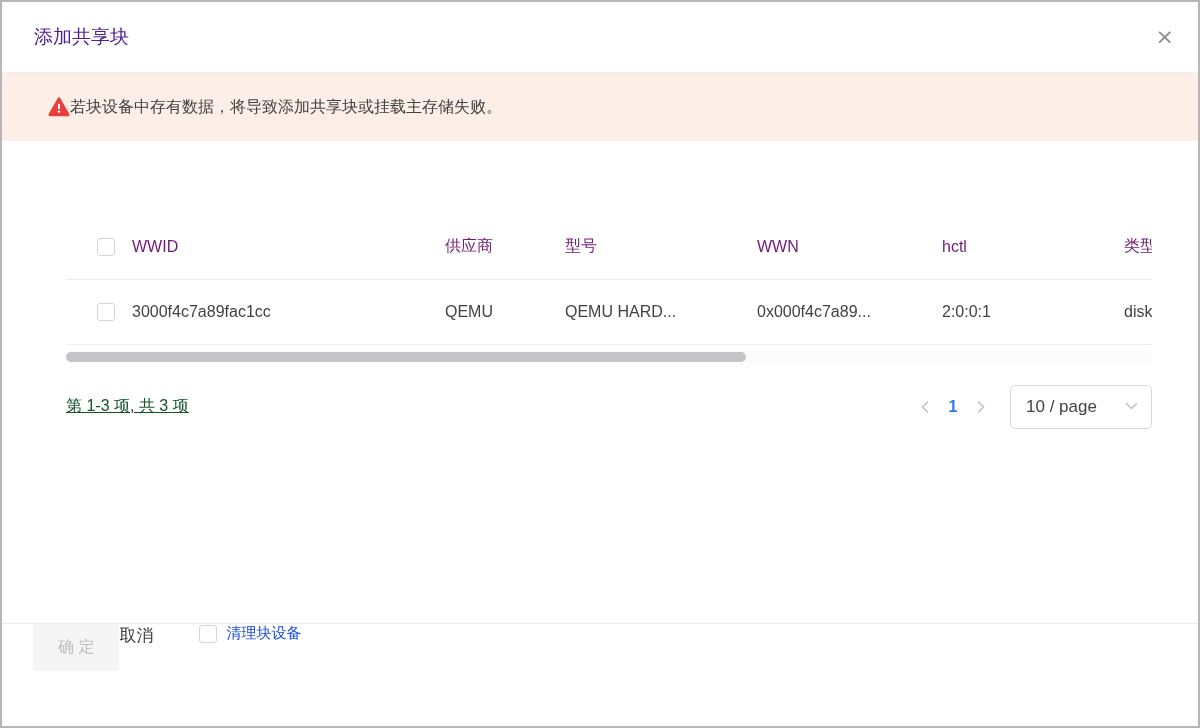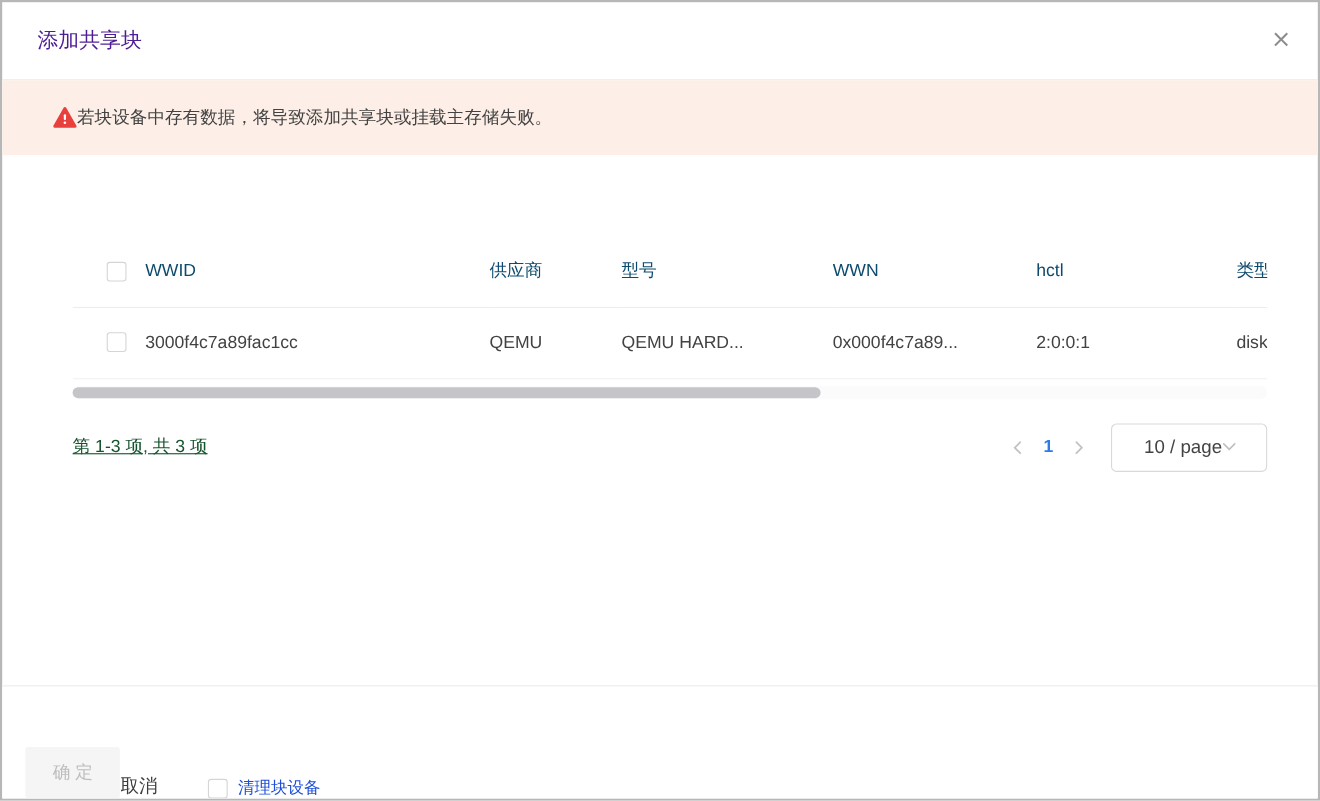--- a/index.html
+++ b/index.html
@@ -31,21 +31,21 @@
   .alert-icon { flex:0 0 auto; display:flex; }
   .alert-text { font-size:16px; color:#424242; }
 
   
   .table-wrap { margin:74px 0 0 64px; width:1086px; overflow:hidden; }
   table { border-collapse:collapse; table-layout:fixed; width:1118px; font-size:16px; }
   th, td {
     text-align:left; white-space:nowrap; overflow:hidden;
     border-bottom:1px solid #ededed; font-weight:400; padding:0;
   }
-  th { height:64px; color:#0c4a6e; }
+  th { height:64px; color:#701a75; }
   td { height:65px; color:#424242; }
   .cb-cell { padding-left:31px; }
   .checkbox {
     display:inline-block; width:18px; height:18px; background:#fff;
     border:1px solid #d5d5d5; border-radius:3px; vertical-align:middle; cursor:pointer;
   }
 
   
   .hscroll {
     margin:6px 0 0 64px; width:1086px; height:12px;
@@ -67,29 +67,29 @@
     width:26px; height:26px; display:flex; align-items:center; justify-content:center;
     background:none; border:none; cursor:not-allowed;
   }
   .page-num {
     width:30px; text-align:center; font-size:16px; color:#2b7ce9;
     font-weight:600; cursor:pointer;
   }
   .size-select {
     margin-left:16px; width:142px; height:44px;
     border:1px solid #d9d9d9; border-radius:5px; background:#fff;
-    display:flex; align-items:center; justify-content:center;
+    display:flex; align-items:center; justify-content:space-between;
     padding:0 13px 0 15px; font-size:17px; color:#434343; cursor:pointer;
   }
 
   
   .modal-footer {
     position:absolute; left:0; right:0; bottom:0; height:103px;
     border-top:1px solid #ececec; background:#fff;
-    display:flex; align-items:flex-end; padding:0 21px;
+    display:flex; align-items:flex-start; padding:0 31px;
   }
   .btn-ok {
     height:47px; padding:0 25px; font-size:16px; color:#bdbdbd;
     background:#f5f5f5; border:none; border-radius:3px; cursor:not-allowed;
   }
   .btn-cancel {
     font-size:17px; color:#3d3d3d;
     background:none; border:none; cursor:pointer;
   }
   .cleanup { margin-left:46px; display:flex; align-items:center; gap:9px; cursor:pointer; }

